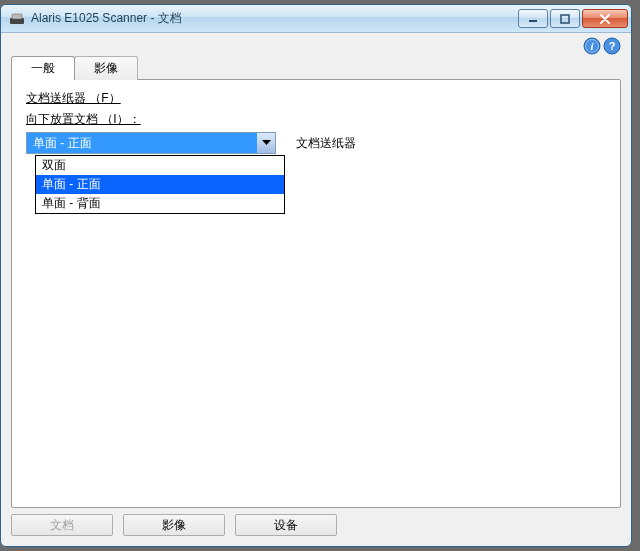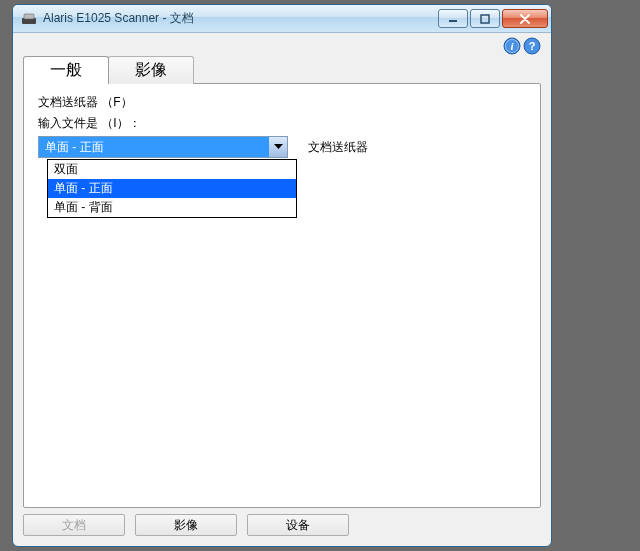--- a/index.html
+++ b/index.html
@@ -7,23 +7,23 @@
     margin: 0;
     font-family: "Microsoft YaHei", "Segoe UI", Tahoma, sans-serif;
     font-size: 12px;
     background: #6b6b6b;
     width: 640px;
     height: 551px;
     overflow: hidden;
   }
   .window {
     position: absolute;
-    left: 12px;
+    left: 0;
     top: 4px;
-    width: 540px;
+    width: 632px;
     height: 543px;
     background: #f0f0f0;
     border: 1px solid #2c628b;
     border-radius: 6px;
     box-shadow: 0 0 0 1px rgba(255,255,255,0.2) inset;
     display: flex;
     flex-direction: column;
     overflow: hidden;
   }
   .titlebar {
@@ -97,22 +97,22 @@
   }
   .tab-strip {
     display: flex;
     position: relative;
     top: 1px;
     z-index: 2;
   }
   .tab {
     border: 1px solid #b2b2b2;
     border-bottom: none;
-    padding: 3px 26px;
-    font-size: 16px;
+    padding: 3px 19px;
+    font-size: 12px;
     background: linear-gradient(#f9f9f9, #ececec);
     margin-right: -1px;
     border-top-left-radius: 3px;
     border-top-right-radius: 3px;
     cursor: default;
   }
   .tab.active {
     background: #fff;
     border-color: #9c9c9c;
     position: relative;
@@ -130,20 +130,21 @@
     border: 1px solid #9c9c9c;
     background: #fff;
     flex: 1;
     padding: 10px 14px;
     position: relative;
     border-radius: 2px;
     font-size: 12px;
   }
   .field-label {
     margin-bottom: 4px;
+    text-decoration: underline;
   }
   .dropdown-row {
     display: flex;
     align-items: center;
   }
   .dropdown {
     position: relative;
     width: 250px;
     height: 22px;
     border: 1px solid #7f9db9;
@@ -256,21 +257,21 @@
     </span>
   </div>
 
   <div class="tabs-area">
     <div class="tab-strip">
       <div class="tab active">一般</div>
       <div class="tab">影像</div>
     </div>
     <div class="tab-panel">
       <div class="field-label">文档送纸器 （F）</div>
-      <div class="field-label">输入文件是 （I）：</div>
+      <div class="field-label">向下放置文档 （I）：</div>
       <div class="dropdown-row">
         <div class="dropdown">
           <div class="dd-text">单面 - 正面</div>
           <div class="dd-arrow">
             <svg width="9" height="6" viewBox="0 0 9 6">
                 <path d="M0 0 L4.5 5 L9 0 Z" fill="#000"></path>
               </svg>
           </div>
 
           <div class="dropdown-list">

